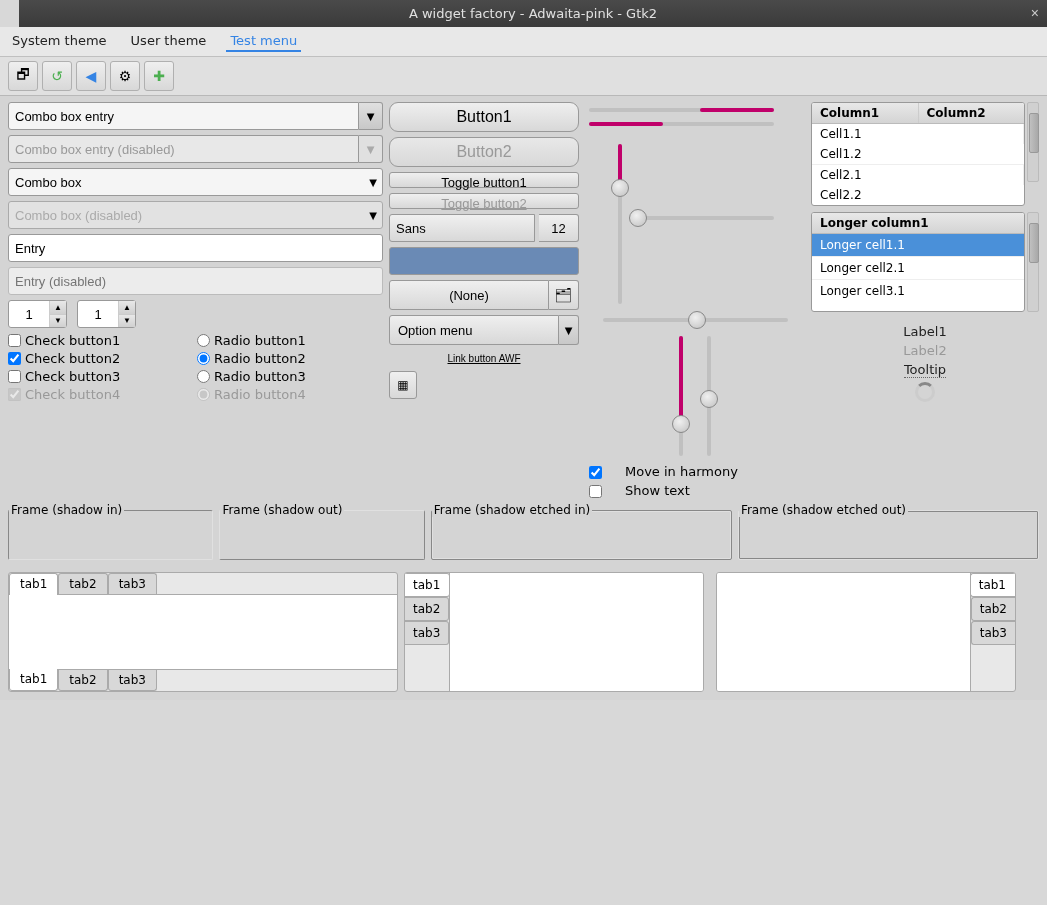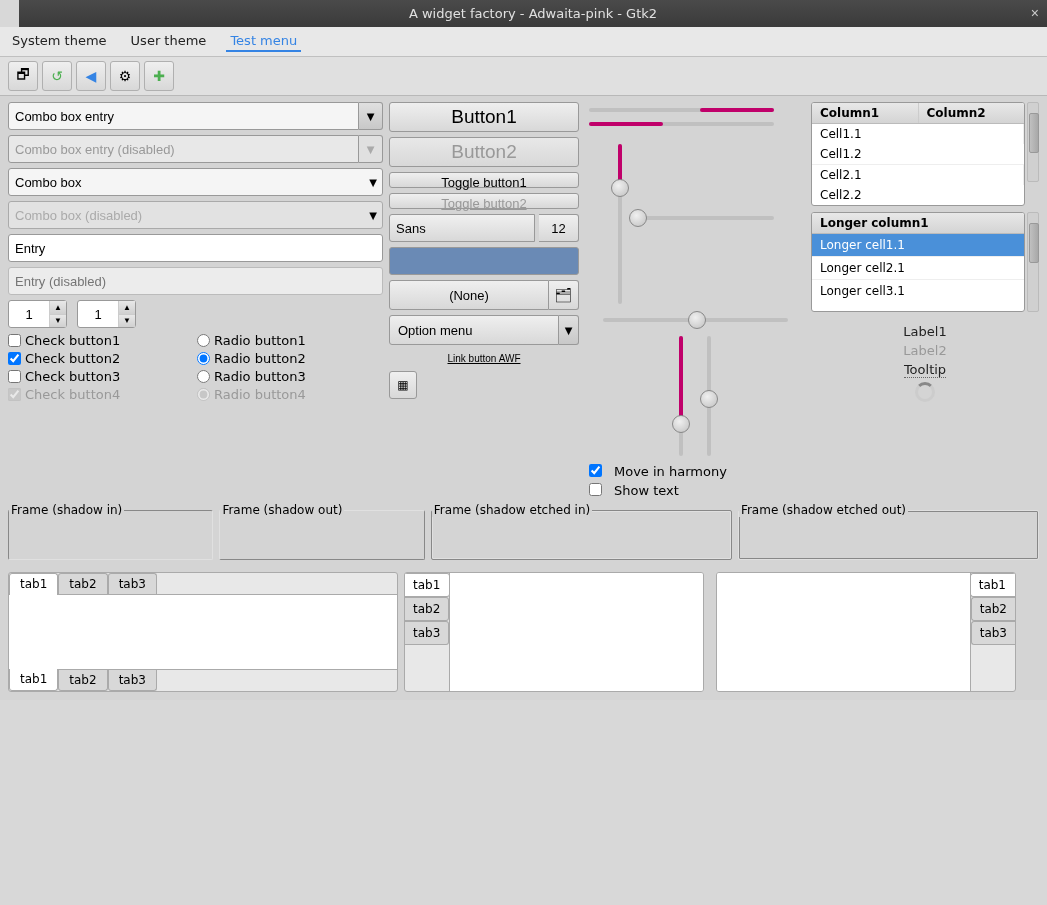--- a/index.html
+++ b/index.html
@@ -216,23 +216,23 @@
     
     .mid-col {
       display: flex;
       flex-direction: column;
       gap: 5px;
     }
     .gtk-button {
       height: 30px;
       border: 1px solid #999;
       background: linear-gradient(to bottom, #efefef, #d8d8d8);
-      border-radius: 3px;
-      cursor: pointer;
-      font-size: 19px;
+      border-radius: 9px;
+      cursor: pointer;
+      font-size: 16px;
       padding: 2px 12px;
     }
     .gtk-button.disabled {
       background: linear-gradient(to bottom, #e8e8e8, #d8d8d8);
       color: #999;
       cursor: default;
     }
     .toggle-button {
       height: 16px;
       border: 1px solid #999;
@@ -367,22 +367,22 @@
     }
 
     
     .check-items-col {
       display: flex;
       flex-direction: column;
       gap: 4px;
     }
     .check-item-row {
       display: flex;
-      align-items: flex-start;
-      gap: 12px;
+      align-items: flex-end;
+      gap: 23px;
     }
 
     .list-table {
       border: 1px solid #999;
       background: white;
       border-radius: 3px;
       overflow: hidden;
     }
     .list-header {
       display: flex;

